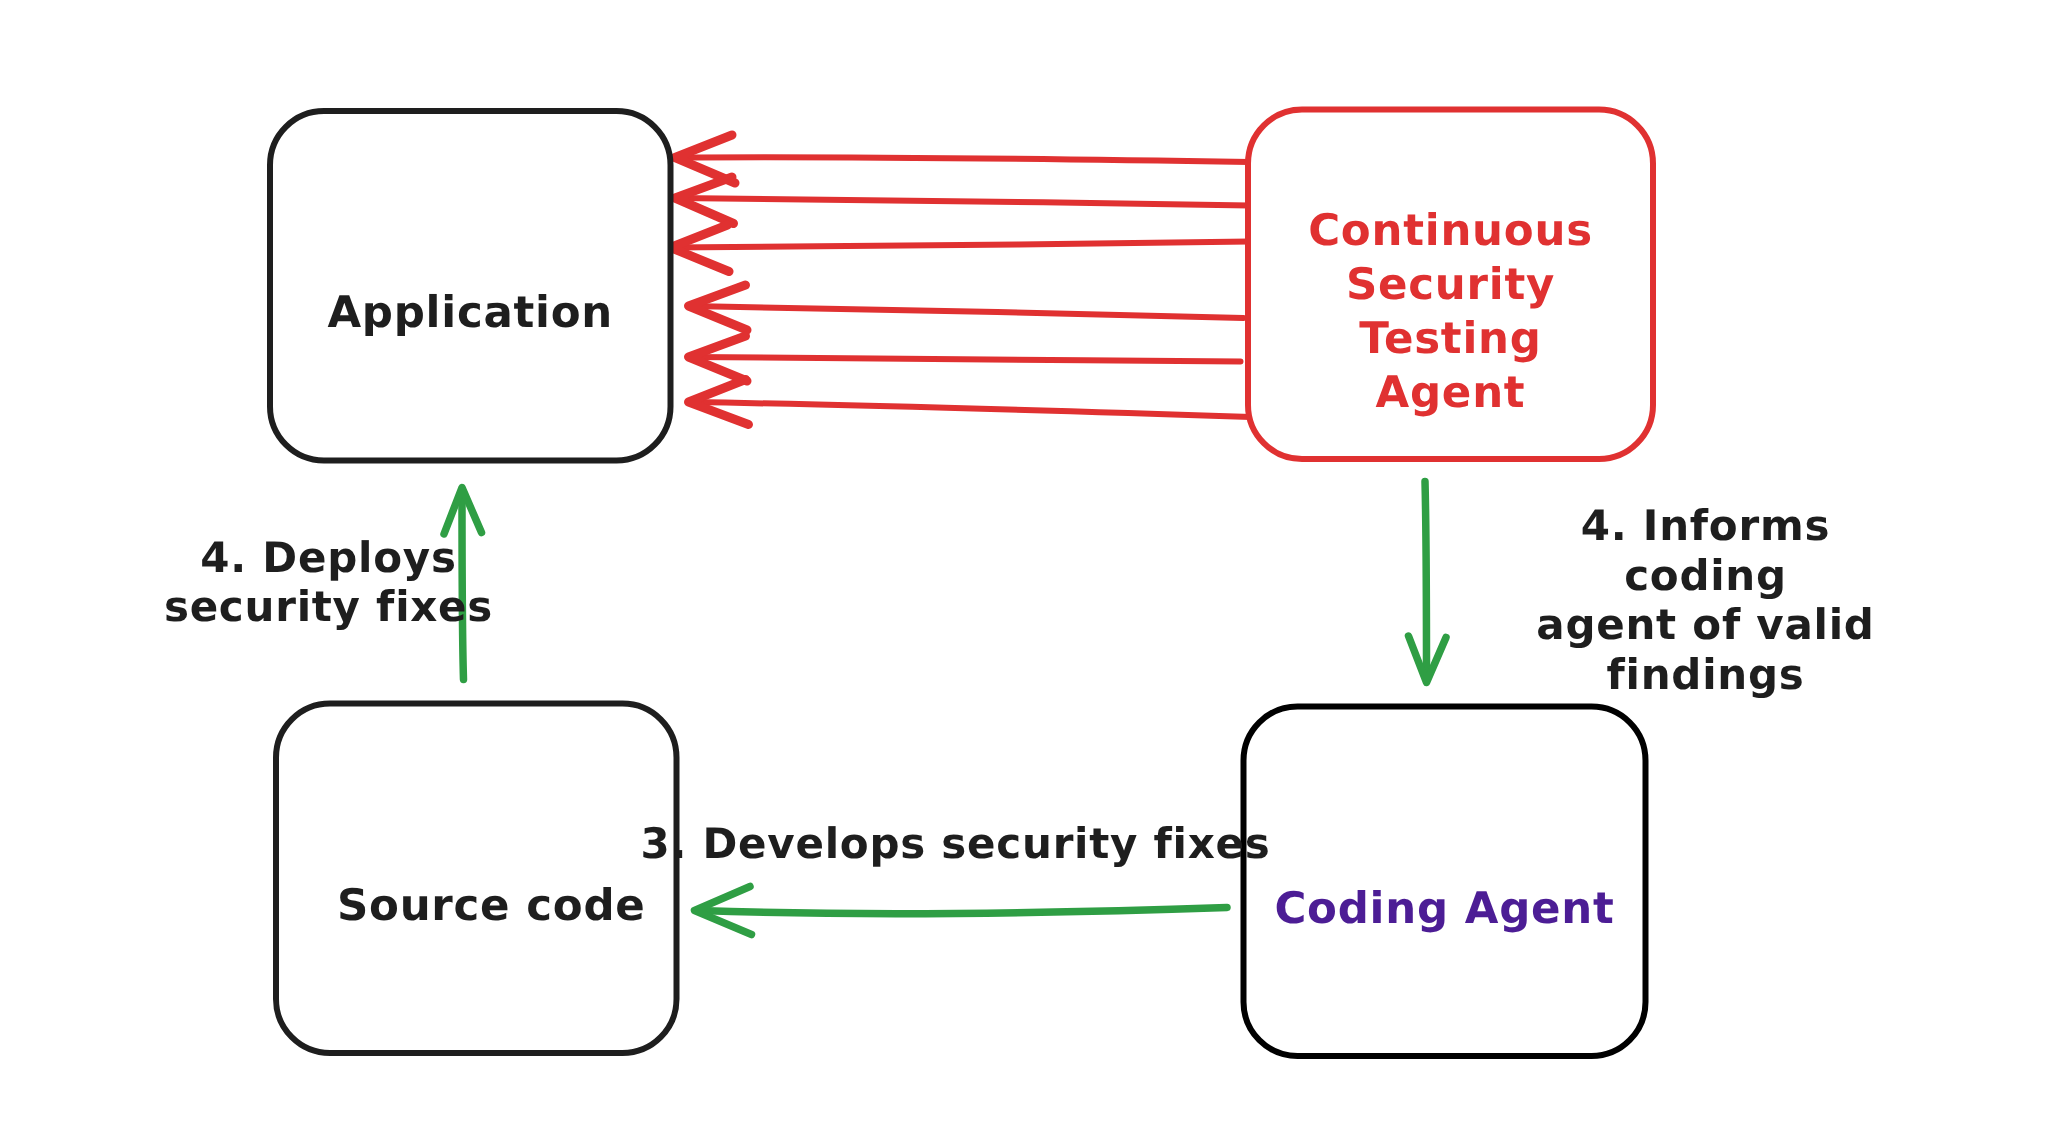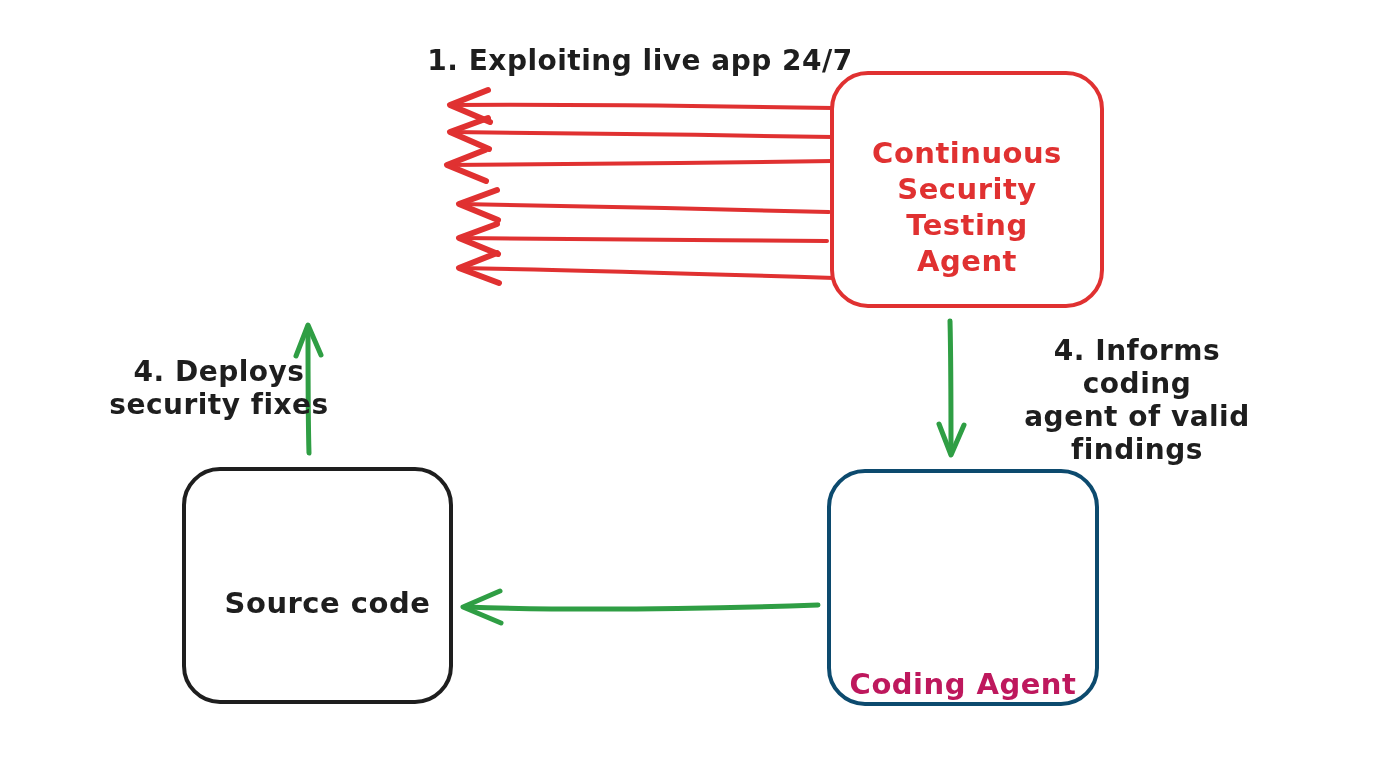--- a/index.html
+++ b/index.html
@@ -36,21 +36,21 @@
   .node .node-label {
     font-size: 29px;
     font-weight: 600;
     letter-spacing: 0.5px;
     line-height: 1.25;
     white-space: pre-line;
     margin-top: 35px;
   }
   .node-black { border: 4px solid #1e1e1e; color: #1e1e1e; }
   .node-red   { border: 4px solid #e03131; color: #e03131; }
-  .node-blue  { border: 4px solid #0c4a6e; color: #be185d; align-items: flex-end; }
+  .node-blue  { border: 4px solid #000000; color: #4c1d95; }
 
   #node-application { left: 178px; top: 72px;  width: 271px; height: 237px; }
   #node-cst-agent   { left: 830px; top: 71px;  width: 274px; height: 237px; }
   #node-source-code { left: 182px; top: 467px; width: 271px; height: 237px; padding-left: 20px; }
   #node-coding-agent{ left: 827px; top: 469px; width: 272px; height: 237px; }
 
   .edge-label {
     position: absolute;
     font-size: 28px;
     font-weight: 600;
@@ -111,34 +111,37 @@
       <path d="M 818 605 C 700 609 580 611 466 607" stroke-width="5" stroke="#2f9e44"></path>
       <path d="M 500 591 L 463 607 L 501 623" stroke-width="5" stroke="#2f9e44"></path>
     </g>
 
     <g>
       <path d="M 309 453 C 308 420 308 370 308 328" stroke-width="5" stroke="#2f9e44"></path>
       <path d="M 296 356 L 308 325 L 321 355" stroke-width="5" stroke="#2f9e44"></path>
     </g>
   </svg>
 
+  <div class="node node-black" id="node-application">
+    <span class="node-label">Application</span>
+  </div>
 
   <div class="node node-red" id="node-cst-agent">
     <span class="node-label">Continuous
 Security Testing
 Agent</span>
   </div>
 
   <div class="node node-black" id="node-source-code">
     <span class="node-label">Source code</span>
   </div>
 
   <div class="node node-blue" id="node-coding-agent">
     <span class="node-label">Coding Agent</span>
   </div>
 
-  <div class="edge-label nowrap" id="label-step1">1. Exploiting live app 24/7</div>
   <div class="edge-label" id="label-step2">4. Informs coding
 agent of valid findings</div>
+  <div class="edge-label nowrap" id="label-step3">3. Develops security fixes</div>
   <div class="edge-label" id="label-step4">4. Deploys
 security fixes</div>
 
 </div>
 
 </body></html>

